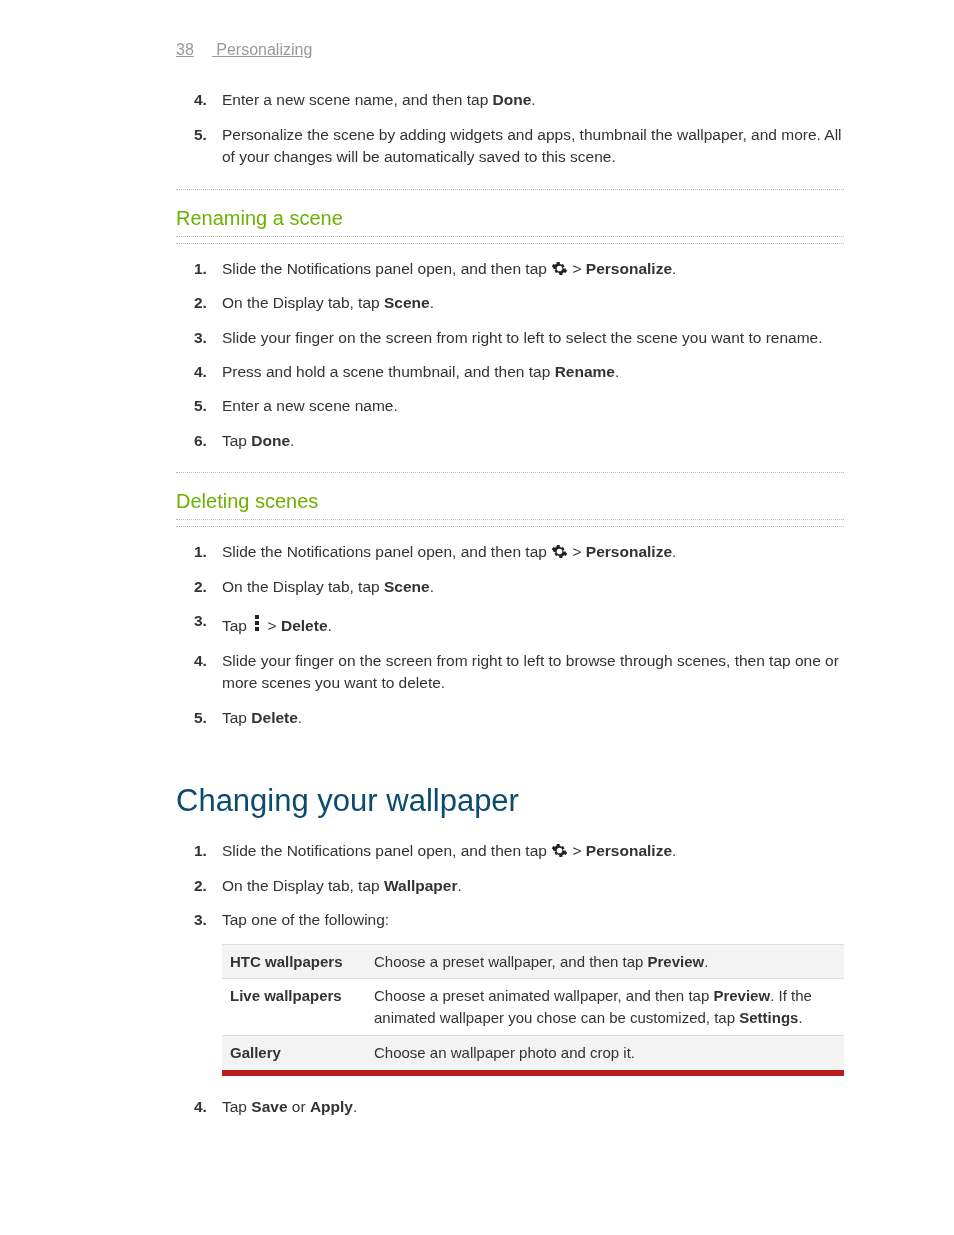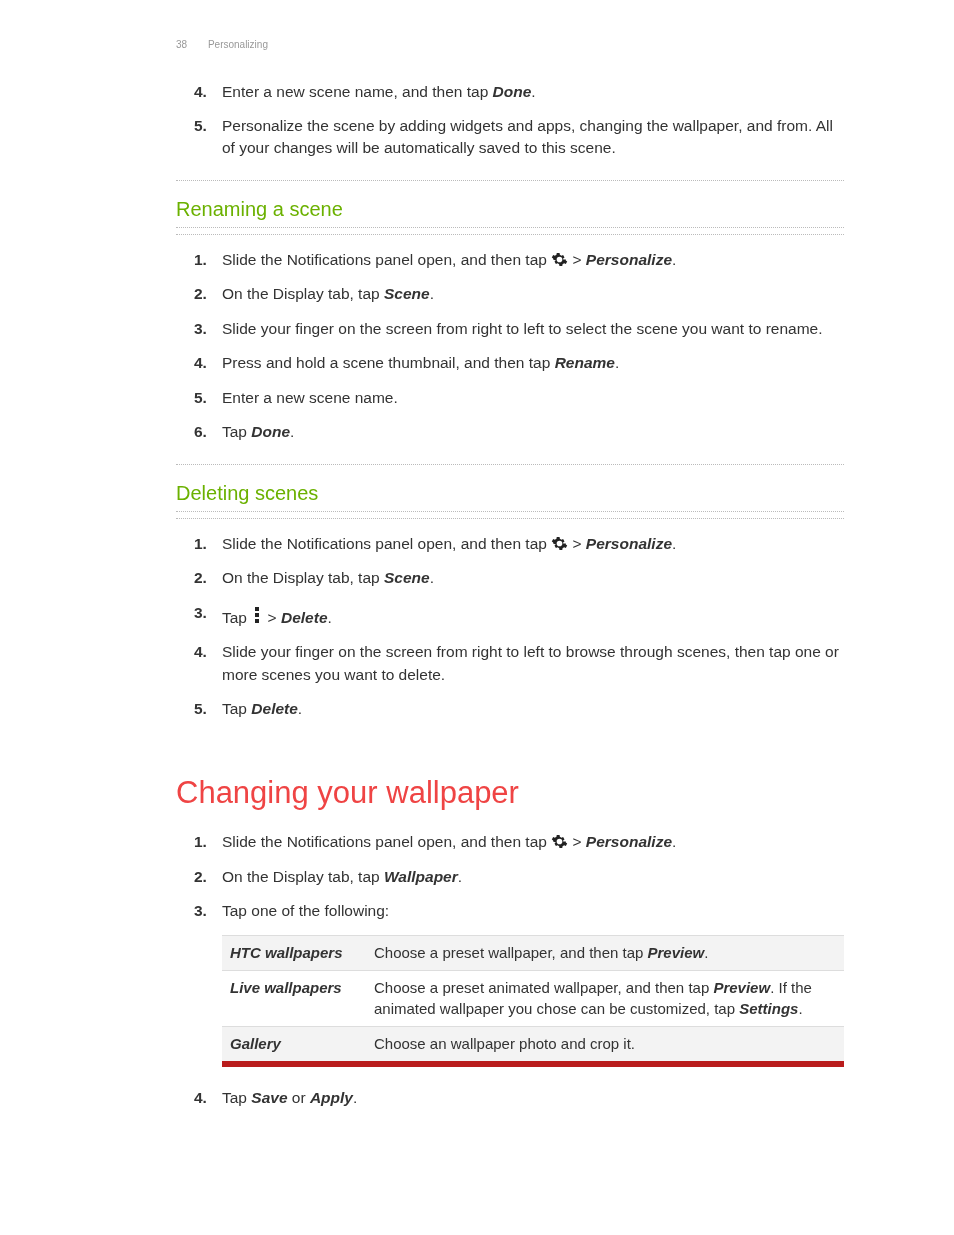--- a/index.html
+++ b/index.html
@@ -13,23 +13,24 @@
   }
   .page {
     width: 954px;
     min-height: 1235px;
     margin: 0 auto;
     padding: 38px 110px 100px 176px;
     box-sizing: border-box;
     position: relative;
   }
   .header {
-    font-size: 10px;
+    font-size: 16px;
     color: #999;
     margin-bottom: 28px;
+    text-decoration: underline;
   }
   .header .pnum { margin-right: 18px; }
   ol.steps {
     list-style: none;
     padding: 0;
     margin: 0 0 20px 0;
   }
   ol.steps > li {
     position: relative;
     padding-left: 46px;
@@ -60,26 +61,26 @@
     left: 0; right: 0;
     border-top: 1.5px dotted #bbb;
   }
   .dotted-sep::before { top: 0; }
   .dotted-sep::after { bottom: 0; }
   .dotted-single {
     border-top: 1.5px dotted #bbb;
     margin: 18px 0 6px 0;
   }
   h1.section {
-    color: #ef4444;
+    color: #0c4a6e;
     font-size: 31px;
     font-weight: 400;
     margin: 50px 0 16px 0;
   }
-  .bold { font-weight: 700; font-style: italic; }
+  .bold { font-weight: 700; }
   .gear-icon {
     display: inline-block;
     width: 17px; height: 17px;
     vertical-align: -3px;
   }
   .menu-icon {
     display: inline-block;
     width: 12px; height: 17px;
     vertical-align: -3px;
   }
@@ -110,21 +111,21 @@
     <span>Personalizing</span>
   </div>
 
   <ol class="steps">
     <li>
       <span class="num"><b>4.</b></span>
       <span>Enter a new scene name, and then tap </span><span class="bold">Done</span><span>.</span>
     </li>
     <li>
       <span class="num"><b>5.</b></span>
-      <span>Personalize the scene by adding widgets and apps, changing the wallpaper, and from. All of your changes will be automatically saved to this scene.</span>
+      <span>Personalize the scene by adding widgets and apps, thumbnail the wallpaper, and more. All of your changes will be automatically saved to this scene.</span>
     </li>
   </ol>
 
   <div class="dotted-single"></div>
   <div class="sub-heading">Renaming a scene</div>
   <div class="dotted-sep"></div>
 
   <ol class="steps">
     <li>
       <span class="num"><b>1.</b></span>

